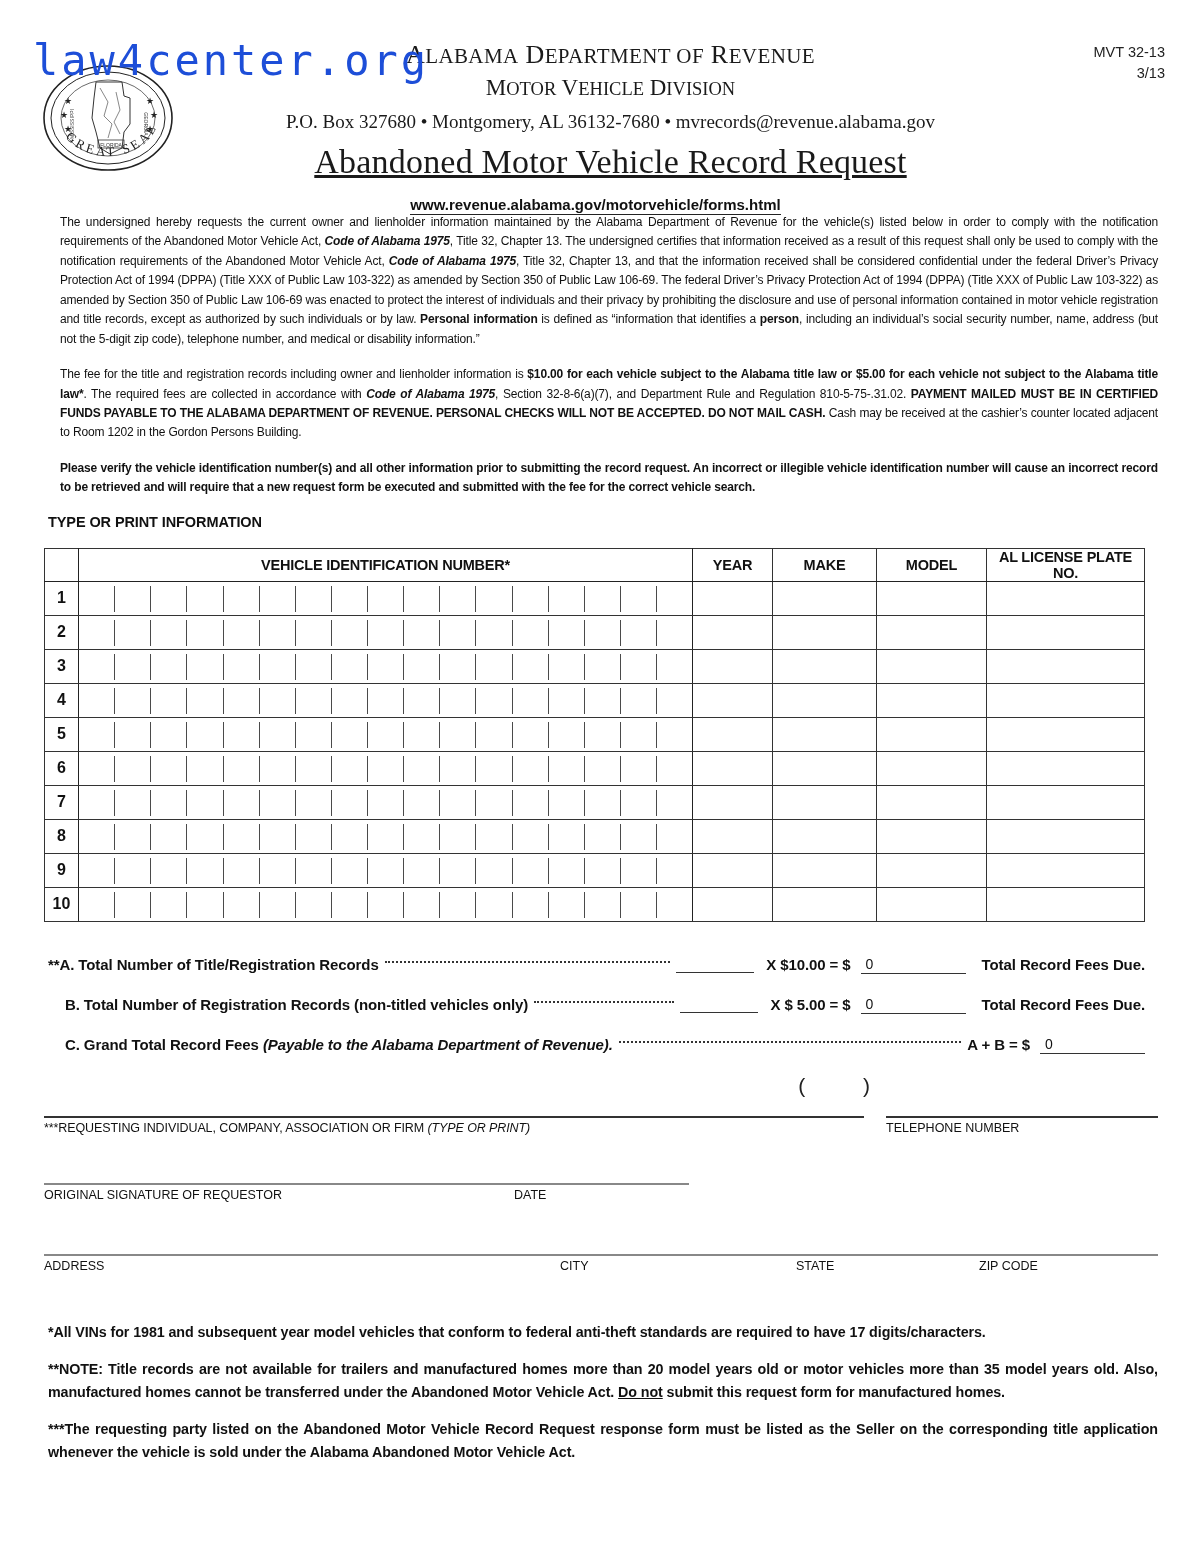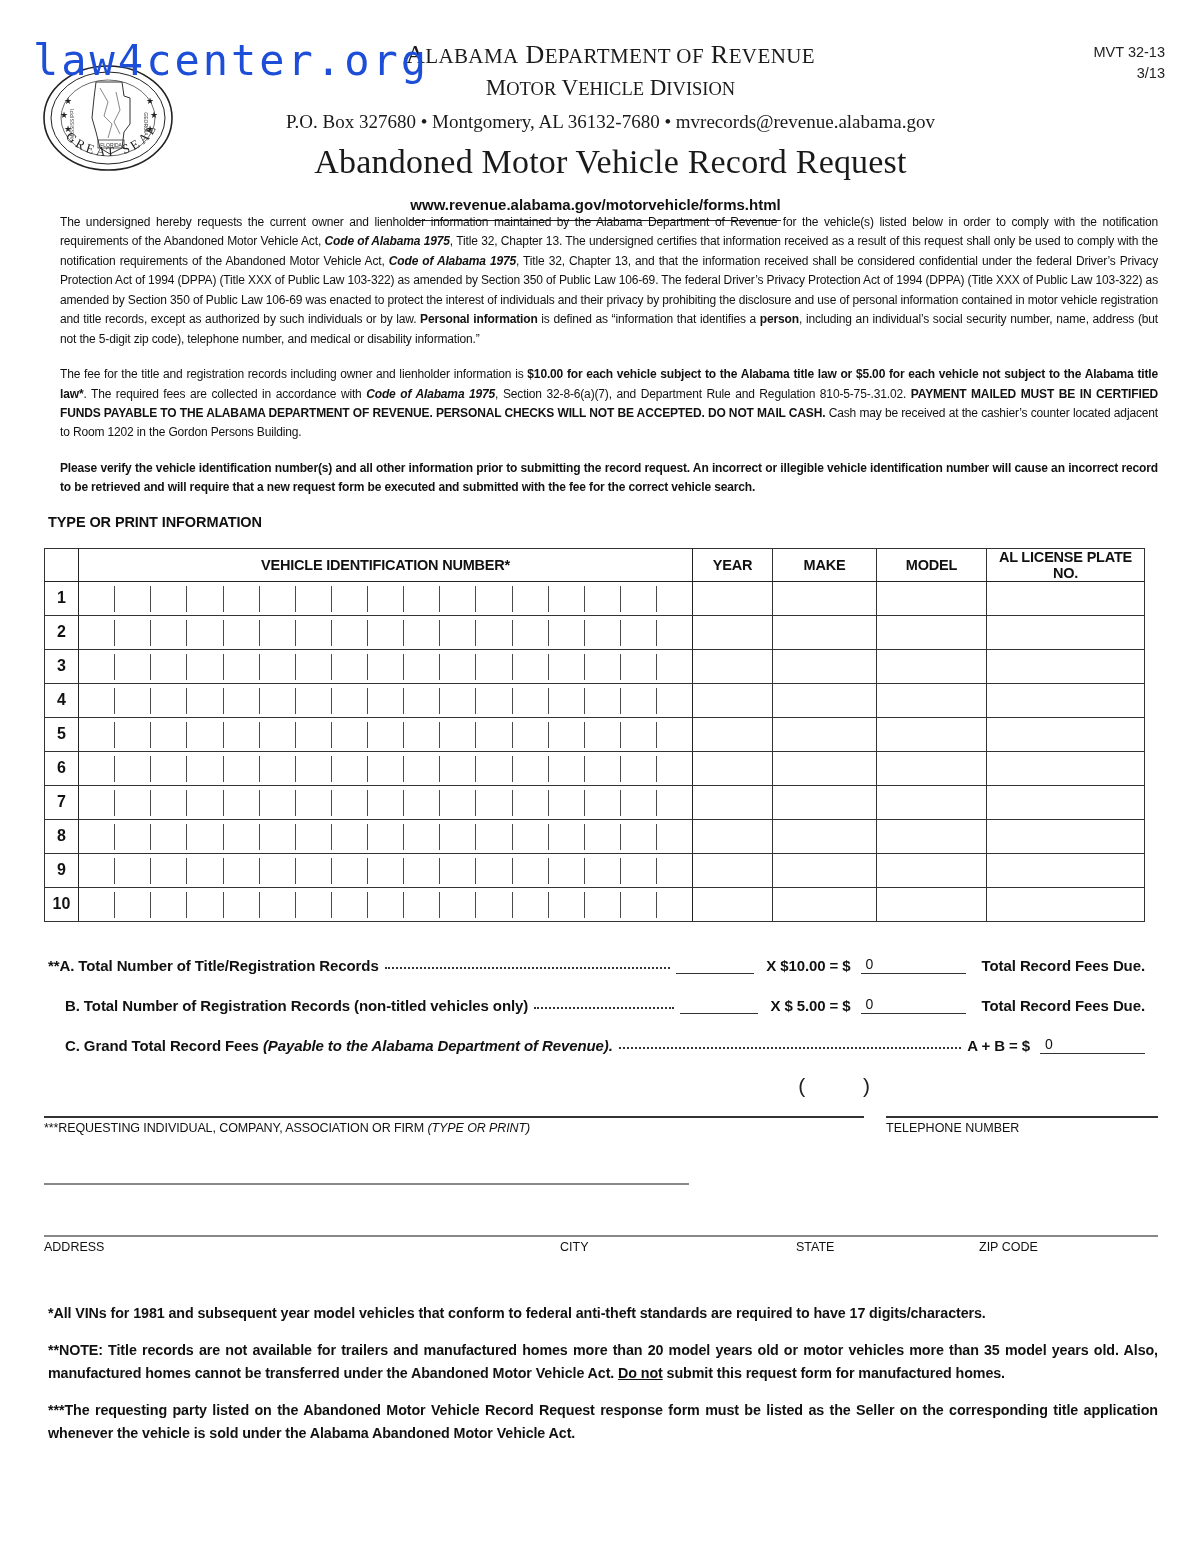--- a/index.html
+++ b/index.html
@@ -61,20 +61,21 @@
   .div-line .sc { font-size: 18.5px; }
   .addr-line {
     font-size: 19px;
     margin-top: 10px;
     white-space: nowrap;
   }
   .form-title {
     font-size: 34px;
     margin-top: 10px;
     letter-spacing: .2px;
+    text-decoration: underline;
   }
 
   .hdr-right {
     position: absolute;
     right: 26px; top: 42px;
     text-align: right;
     font-size: 14.5px;
     line-height: 1.45;
     color: #222;
   }
@@ -86,21 +87,21 @@
     font-weight: bold;
     letter-spacing: -0.15px;
     margin-top: 4px;
   }
   .url-line {
     text-align: center;
     font-size: 15px;
     font-weight: bold;
     margin-top: 16px;
   }
-  .url-line span { border-bottom: 1.5px solid #222; padding-bottom: 7px; margin-top: 36px; }
+  .url-line span { border-bottom: 1.5px solid #222; padding-bottom: 1px; margin-top: 36px; }
 
   
   .body-wrap { padding: 0 33px 0 48px; }
   p.para {
     font-size: 12px;
     line-height: 1.62;
     text-align: justify;
     margin: 0 0 16px 12px;
     letter-spacing: -0.15px;
   }
@@ -158,21 +159,21 @@
     height: 26px;
     margin-top: 4px;
     display: block;
   }
   .vin-cells i:last-child { border-right: none; }
 
   
   .fees { margin: 34px 46px 0 48px; }
   .fee-row {
     display: flex;
-    align-items: flex-end;
+    align-items: center;
     font-size: 15px;
     font-weight: bold;
     margin-bottom: 22px;
     letter-spacing: -0.1px;
     white-space: nowrap;
   }
   .fee-label { flex: 0 0 auto; }
   .fee-dots {
     flex: 1 1 auto;
     border-bottom: 2.2px dotted #333;
@@ -659,20 +660,24 @@
       <div class="sig-name"></div>
       <div class="sig-phone"></div>
     </div>
     <div class="cap-row1">
       <div class="cap-name"><span>***REQUESTING INDIVIDUAL, COMPANY, ASSOCIATION OR FIRM </span><em>(TYPE OR PRINT)</em></div>
       <div class="cap-phone">TELEPHONE NUMBER</div>
     </div>
 
     <div class="sig-row2">
       <div class="sig-line2"></div>
+      <div class="cap-row2">
+        <span class="cap-sig">ORIGINAL SIGNATURE OF REQUESTOR</span>
+        <span class="cap-date">DATE</span>
+      </div>
     </div>
 
     <div class="sig-row3">
       <div class="sig-line3"></div>
       <div class="cap-row3">
         <span class="cap-addr">ADDRESS</span>
         <span class="cap-city">CITY</span>
         <span class="cap-state">STATE</span>
         <span class="cap-zip">ZIP CODE</span>
       </div>

